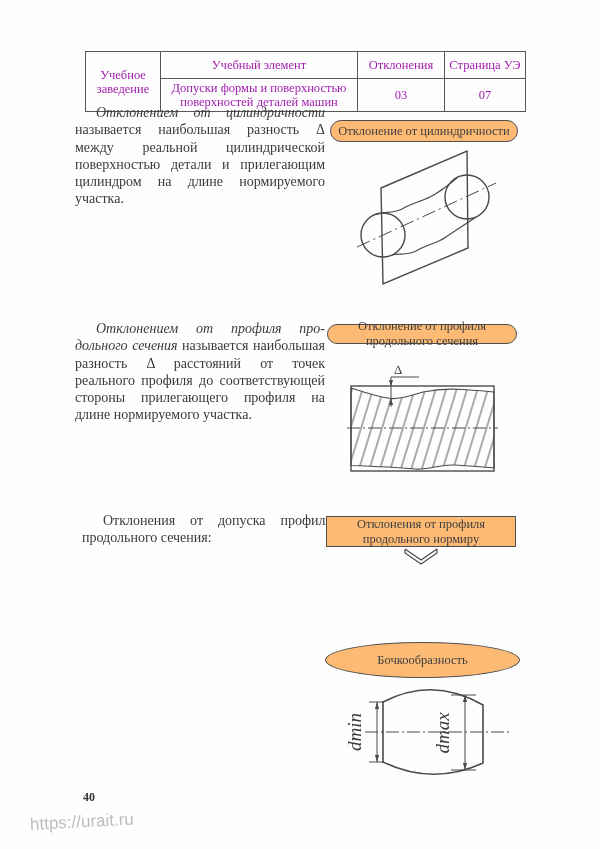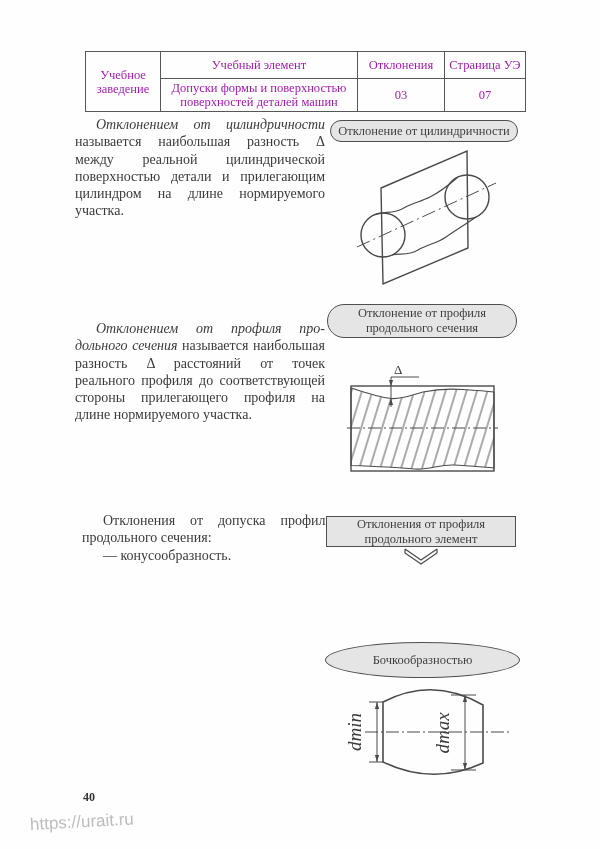--- a/index.html
+++ b/index.html
@@ -15,25 +15,25 @@
 
   
   .para{position:absolute;left:75px;width:250px;margin:0;
         font-size:14px;line-height:17.3px;text-align:justify;text-indent:21px;}
   .para em{font-style:italic;}
   .list-block{position:absolute;left:82px;width:250px;font-size:14px;line-height:17.3px;}
   .list-block .intro{margin:0;text-align:justify;text-indent:21px;}
   .list-block .item{padding-left:21px;}
 
   
-  .fig-label{position:absolute;border:1px solid #4f4f4f;background:#e5e5e5;
+  .fig-label{position:absolute;border:1px solid #4f4f4f;background:#fdba74;
              font-size:12.5px;line-height:15px;text-align:center;color:#3f3f3f;
              display:flex;align-items:center;justify-content:center;box-sizing:border-box;}
   .stadium1{left:330px;top:120px;width:188px;height:22px;border-radius:11px;}
-  .stadium2{left:327px;top:304px;width:190px;height:34px;border-radius:17px;}
+  .stadium2{left:327px;top:324px;width:190px;height:20px;border-radius:17px;}
   .rectbox3{left:326px;top:516px;width:190px;height:31px;}
   .ellipse4{left:325px;top:642px;width:195px;height:36px;border-radius:50%;}
 
   .fig-svg{position:absolute;}
   .svg1{left:338px;top:146px;}
   .svg2{left:345px;top:361px;}
   .svg3{left:403px;top:548px;}
   .svg4{left:345px;top:678px;}
 
   .page-number{position:absolute;left:83px;top:790px;font-size:12px;font-weight:bold;color:#333;}
@@ -54,21 +54,21 @@
       <td class="c4">Страница УЭ</td>
     </tr>
     <tr class="row2">
       <td class="c2">Допуски формы и поверхностью поверхностей деталей машин</td>
       <td class="c3">03</td>
       <td class="c4">07</td>
     </tr>
   </tbody>
     </table>
 
-  <p class="para" style="top:116px"><em>Отклонением от цилиндричности</em><span> называется наибольшая разность Δ между реальной цилиндрической поверхностью детали и прилегаю­щим цилиндром на длине нормиру­емого участка.</span></p>
+  <p class="para" style="top:104px"><em>Отклонением от цилиндричности</em><span> называется наибольшая разность Δ между реальной цилиндрической поверхностью детали и прилегаю­щим цилиндром на длине нормиру­емого участка.</span></p>
 
   <div class="fig-label stadium1">Отклонение от цилиндричности</div>
 
   <svg class="fig-svg svg1" width="202" height="158" viewBox="0 0 202 158">
     <path d="M43,42 L129,5 L130,102 L45,138 Z" fill="none" stroke="#4a4a4a" stroke-width="1.4"></path>
     <circle cx="45" cy="89" r="22" fill="none" stroke="#4a4a4a" stroke-width="1.4"></circle>
     <circle cx="129" cy="51" r="22" fill="none" stroke="#4a4a4a" stroke-width="1.4"></circle>
     <path d="M19,101 L158,37" fill="none" stroke="#4a4a4a" stroke-width="1" stroke-dasharray="14 4 2 4"></path>
     <path d="M36,69 C46,65 54,68 64,63 C74,57 82,56 92,51 C102,46 112,38 120,31" fill="none" stroke="#4a4a4a" stroke-width="1.2"></path>
     <path d="M54,109 C62,107 70,110 80,104 C90,98 98,98 108,91 C118,84 128,78 138,71" fill="none" stroke="#4a4a4a" stroke-width="1.2"></path>
@@ -90,31 +90,30 @@
     <rect x="6" y="25" width="143" height="85" fill="none" stroke="#4a4a4a" stroke-width="1.4"></rect>
     <path d="M2,67 L153,67" stroke="#4a4a4a" stroke-width="1" stroke-dasharray="13 3 2 3" fill="none"></path>
     <path d="M46,16 L74,16 M46,16 L46,46" stroke="#4a4a4a" stroke-width="1" fill="none"></path>
     <polygon points="46,25.5 43.9,19 48.1,19" fill="#4a4a4a"></polygon>
     <polygon points="46,37.5 43.9,44 48.1,44" fill="#4a4a4a"></polygon>
     <text x="49" y="13" font-size="13" font-family="Liberation Serif, serif" fill="#3a3a3a">Δ</text>
   </svg>
 
   <div class="list-block" style="top:512px">
     <p class="intro">Отклонения от допуска профиля продольного сечения:</p>
-    <div class="item">— конусообразность.</div>
   </div>
 
-  <div class="fig-label rectbox3">Отклонения от профиля продольного элемент</div>
+  <div class="fig-label rectbox3">Отклонения от профиля продольного нормиру</div>
 
   <svg class="fig-svg svg3" width="36" height="18" viewBox="0 0 36 18">
     <path d="M2,1 L18,12 L34,1 M2,1 L2,5 L18,16 L34,5 L34,1" fill="none" stroke="#4a4a4a" stroke-width="1.2"></path>
   </svg>
 
 
-  <div class="fig-label ellipse4">Бочкообразностью</div>
+  <div class="fig-label ellipse4">Бочкообразность</div>
 
   <svg class="fig-svg svg4" width="172" height="115" viewBox="0 0 172 115">
     <path d="M38,24 Q88,-2 138,27 L138,85 Q88,108 38,84 Z" fill="none" stroke="#4a4a4a" stroke-width="1.6"></path>
     <path d="M20,54 L164,54" stroke="#4a4a4a" stroke-width="1" stroke-dasharray="13 3 2 3" fill="none"></path>
 
     <path d="M24,24 L38,24 M24,84 L38,84 M32,24 L32,84" stroke="#4a4a4a" stroke-width="1" fill="none"></path>
     <polygon points="32,24 29.9,31 34.1,31" fill="#4a4a4a"></polygon>
     <polygon points="32,84 29.9,77 34.1,77" fill="#4a4a4a"></polygon>
     <text transform="translate(16 54) rotate(-90)" text-anchor="middle" font-size="19" font-style="italic" font-family="Liberation Serif, serif" fill="#3a3a3a">dmin</text>
 

